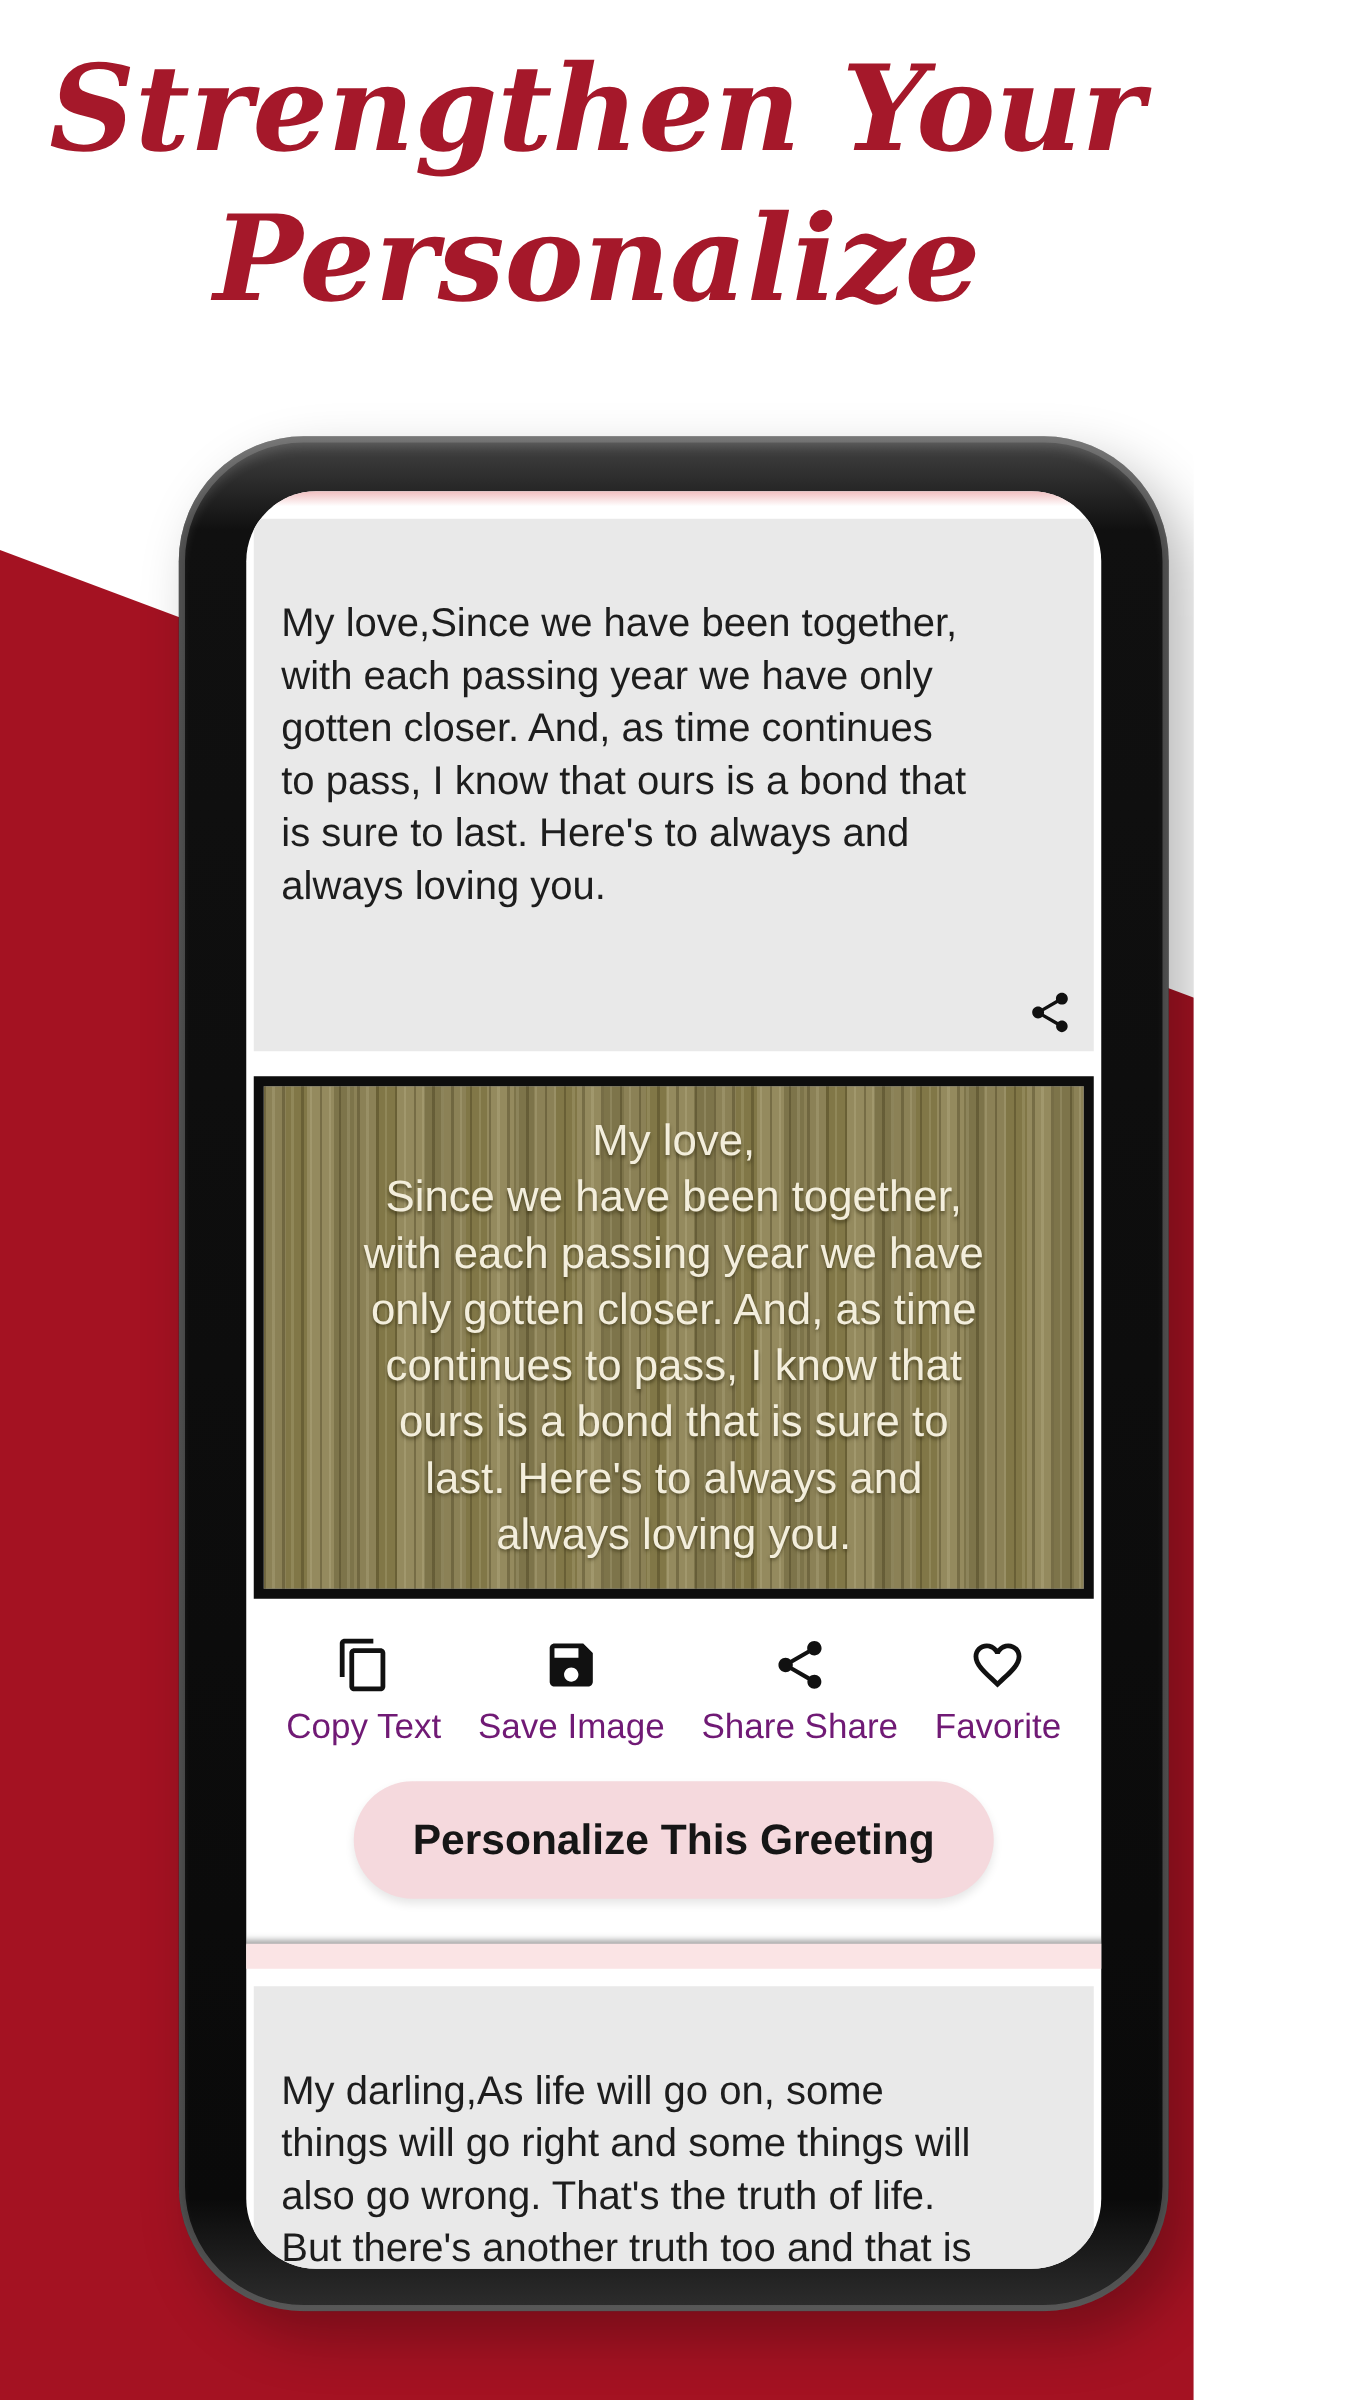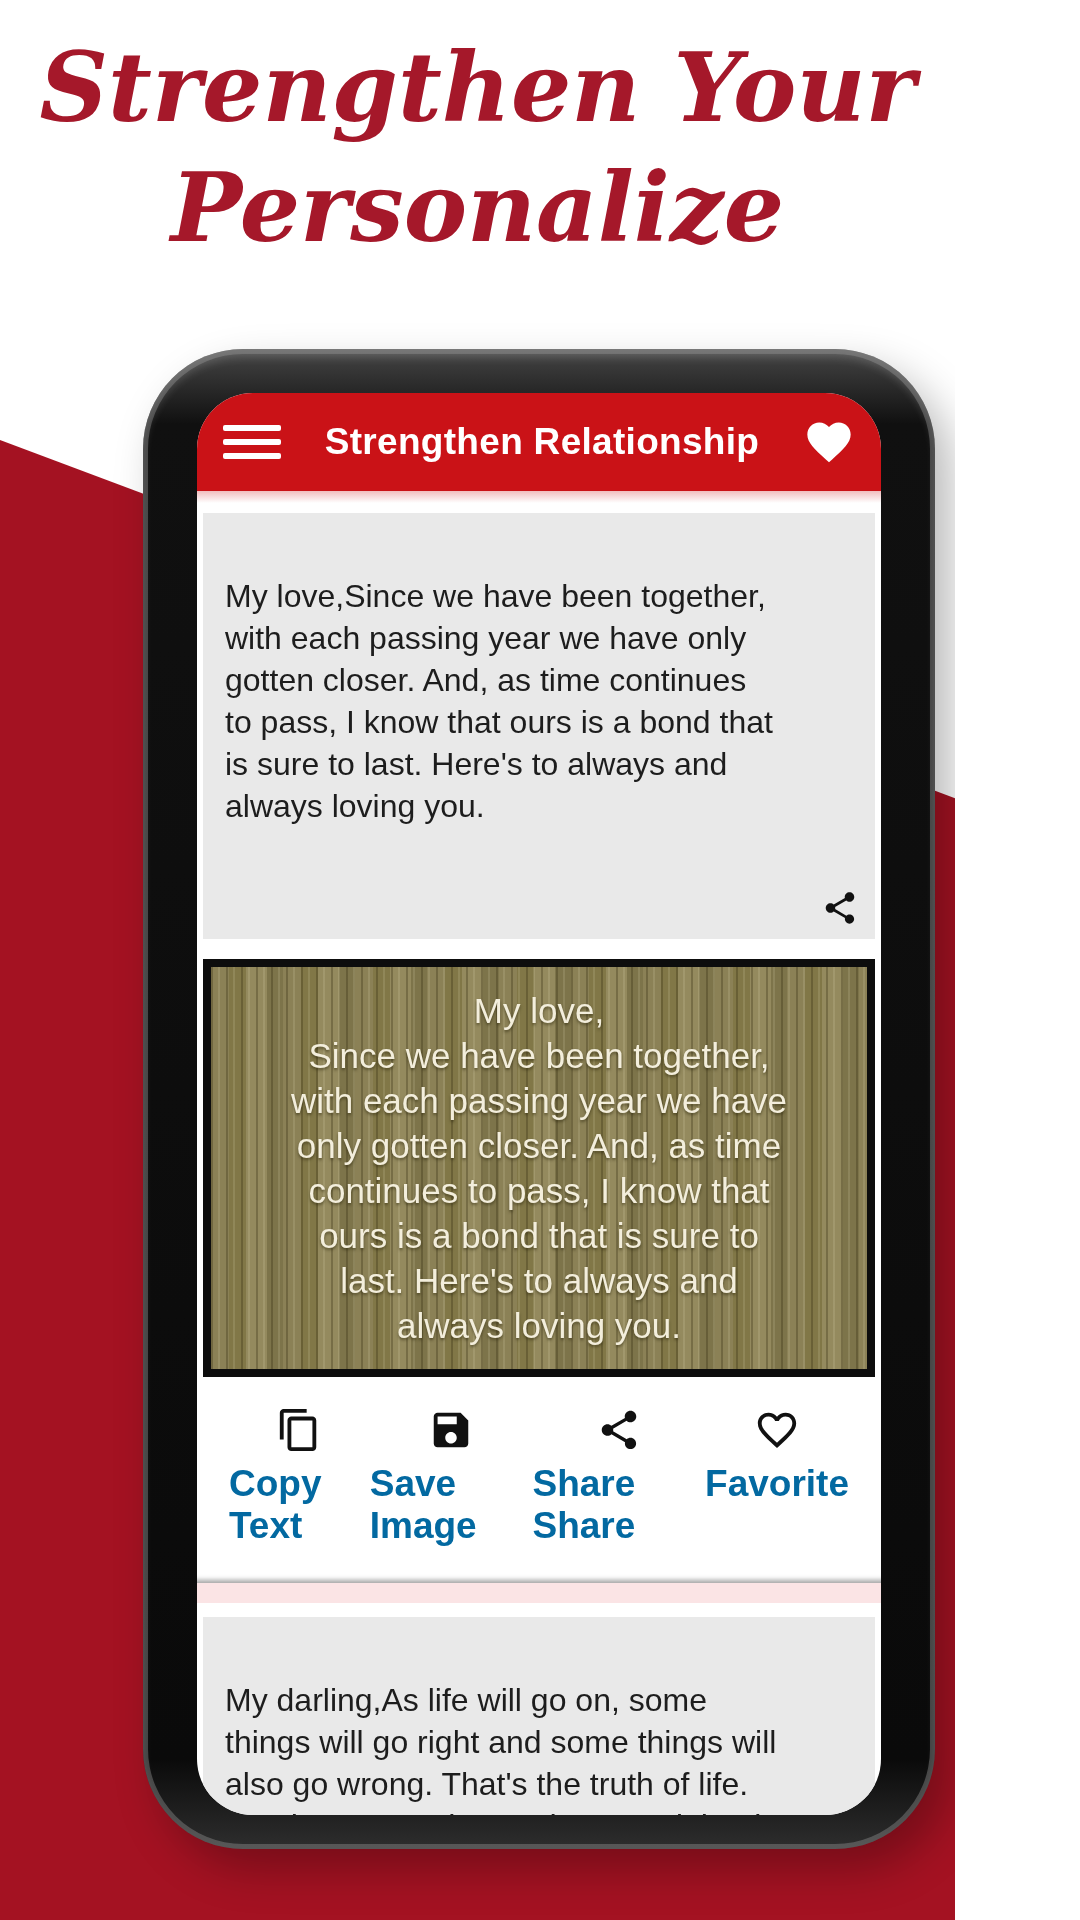--- a/index.html
+++ b/index.html
@@ -88,21 +88,21 @@
     padding:16px 4px;
   }
   
   .actions{
     flex:0 0 auto;margin-top:30px;
     display:flex;justify-content:space-between;
     padding:0 26px;
   }
   .action{display:flex;flex-direction:column;align-items:center;gap:10px;cursor:pointer;}
   .action svg{width:46px;height:46px;}
-  .action-label{font-size:37px;font-weight:700;color:#0369a1;}
+  .action-label{font-size:28px;font-weight:400;color:#701a75;}
   
   .personalize{
     flex:0 0 auto;
     margin:28px auto 0;
     width:512px;height:94px;
     border:none;border-radius:47px;
     background:#F5D9DD;
     font-family:"Liberation Sans", sans-serif;
     font-size:34px;font-weight:700;color:#161616;
     box-shadow:0 4px 8px rgba(0,0,0,.10);
@@ -124,31 +124,20 @@
   <div class="bg-red"></div>
 
   <h1 class="headline">
     <span>Strengthen Your</span>
     <span>Personalize</span>
   </h1>
 
   <div class="phone">
     <div class="screen">
 
-      <div class="appbar">
-        <div class="hamburger">
-          <i></i>
-            <i></i>
-            <i></i>
-        </div>
-        <div class="appbar-title">Strengthen Relationship</div>
-        <svg class="appbar-heart" viewBox="0 0 24 24">
-          <path fill="#ffffff" d="M12 21.35l-1.45-1.32C5.4 15.36 2 12.28 2 8.5 2 5.42 4.42 3 7.5 3c1.74 0 3.41.81 4.5 2.09C13.09 3.81 14.76 3 16.5 3 19.58 3 22 5.42 22 8.5c0 3.78-3.4 6.86-8.55 11.54L12 21.35z"></path>
-        </svg>
-      </div>
       <div class="appbar-fade"></div>
 
       <div class="content">
 
         <div class="text-card card-first">
           <div>My love,Since we have been together,
 with each passing year we have only
 gotten closer. And, as time continues
 to pass, I know that ours is a bond that
 is sure to last. Here's to always and
@@ -189,20 +178,21 @@
             <div class="action-label">Share Share</div>
           </div>
           <div class="action">
             <svg viewBox="0 0 24 24">
               <path fill="#111111" d="M16.5 3c-1.74 0-3.41.81-4.5 2.09C10.91 3.81 9.24 3 7.5 3 4.42 3 2 5.42 2 8.5c0 3.78 3.4 6.86 8.55 11.54L12 21.35l1.45-1.32C18.6 15.36 22 12.28 22 8.5 22 5.42 19.58 3 16.5 3zm-4.4 15.55l-.1.1-.1-.1C7.14 14.24 4 11.39 4 8.5 4 6.5 5.5 5 7.5 5c1.54 0 3.04.99 3.57 2.36h1.87C13.46 5.99 14.96 5 16.5 5c2 0 3.5 1.5 3.5 3.5 0 2.89-3.14 5.74-7.9 10.05z"></path>
             </svg>
             <div class="action-label">Favorite</div>
           </div>
         </div>
 
+        <button class="personalize">Personalize This Greeting</button>
 
         <div class="divider"></div>
 
         <div class="text-card">
           <div>My darling,As life will go on, some
 things will go right and some things will
 also go wrong. That's the truth of life.
 But there's another truth too and that is
 that no matter what happens, you and I
 will always push through.</div>

